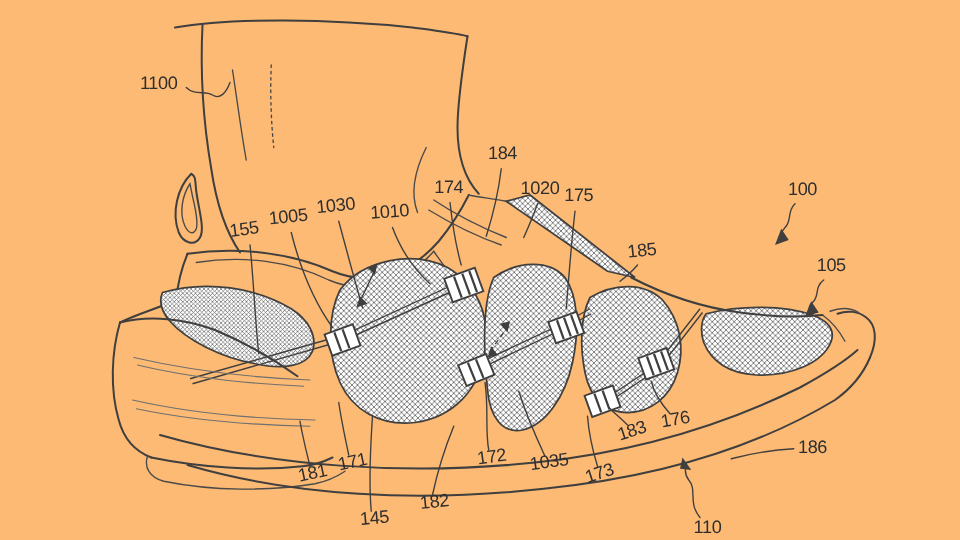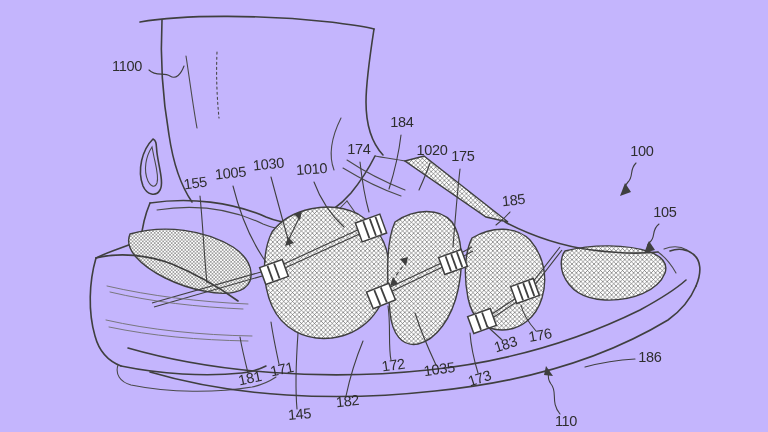--- a/index.html
+++ b/index.html
@@ -1,17 +1,17 @@
 <!DOCTYPE html>
 <html><head>
 <meta charset="utf-8">
 <style>
   html,body{margin:0;padding:0;background:#ffffff;}
   .figure-canvas{
-    width:768px;height:432px;position:relative;background:#c4b5fd;overflow:hidden;
+    width:768px;height:432px;position:relative;background:#fdba74;overflow:hidden;
     font-family:"Liberation Sans", sans-serif;
     text-decoration:underline;
   }
   svg{display:block;}
   .ink{stroke:#3f3f3f;fill:none;stroke-width:1.6;stroke-linecap:round;stroke-linejoin:round;}
   .ink-thin{stroke:#4a4a4a;fill:none;stroke-width:1.1;stroke-linecap:round;}
   .speed{stroke:#6f6f6f;fill:none;stroke-width:0.9;stroke-linecap:round;}
   .mesh{fill:url(#meshPat);stroke:#3f3f3f;stroke-width:1.4;}
   .meshfine{fill:url(#meshFine);stroke:#3f3f3f;stroke-width:1.4;}
   .lace{stroke:#3f3f3f;fill:none;stroke-width:1.1;}

